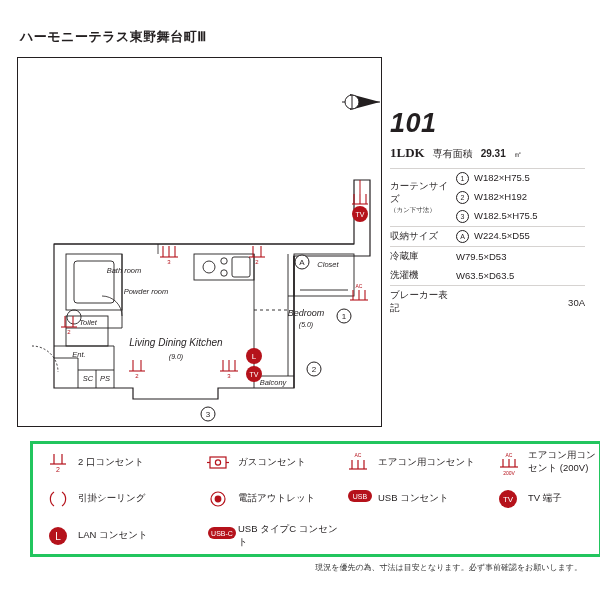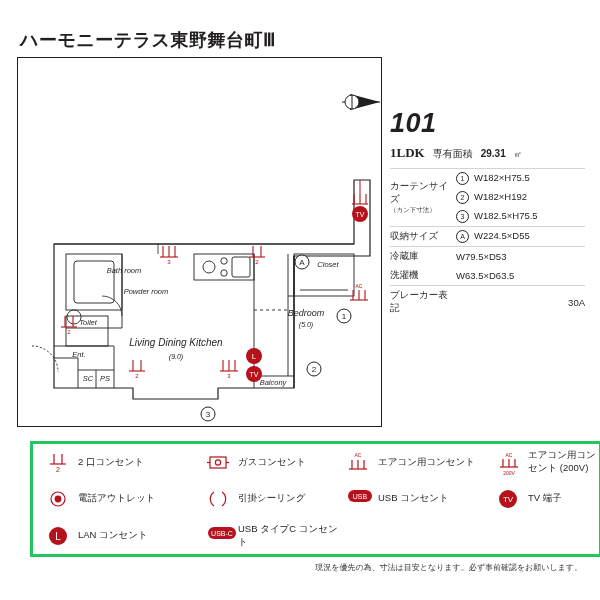--- a/index.html
+++ b/index.html
@@ -6,21 +6,21 @@
   body {
     width:600px; height:600px;
     background:#ffffff;
     font-family:"Liberation Sans", sans-serif;
     color:#231f20;
     position:relative;
     overflow:hidden;
   }
   .title {
     position:absolute; left:20px; top:28px;
-    font-size:18px; font-weight:bold; letter-spacing:0.5px;
+    font-size:13px; font-weight:bold; letter-spacing:0.5px;
   }
   
   .plan-frame {
     position:absolute; left:17px; top:57px;
     width:363px; height:368px;
     border:1px solid #231f20;
     background:#fff;
   }
   
   .compass { position:absolute; left:322px; top:30px; width:44px; height:32px; }
@@ -406,35 +406,35 @@
             <text x="12" y="24" font-size="5" text-anchor="middle" fill="#b5121b" font-family="Liberation Sans">200V</text>
           </svg>
       </span>
       <span>エアコン用コンセント (200V)</span>
     </div>
 
 
     <div class="lg-item">
       <span class="lg-ico">
         <svg width="22" height="22" viewBox="0 0 22 22">
+            <path d="M7 4 a7 8 0 0 0 0 14" fill="none" stroke="#b5121b" stroke-width="1.2"></path>
+            <path d="M15 4 a7 8 0 0 1 0 14" fill="none" stroke="#b5121b" stroke-width="1.2"></path>
+          </svg>
+      </span>
+      <span>引掛シーリング</span>
+    </div>
+
+    <div class="lg-item">
+      <span class="lg-ico">
+        <svg width="22" height="22" viewBox="0 0 22 22">
             <circle cx="11" cy="11" r="7" fill="none" stroke="#b5121b" stroke-width="1.2"></circle>
             <circle cx="11" cy="11" r="3.4" fill="#b5121b"></circle>
           </svg>
       </span>
       <span>電話アウトレット</span>
-    </div>
-
-    <div class="lg-item">
-      <span class="lg-ico">
-        <svg width="22" height="22" viewBox="0 0 22 22">
-            <path d="M7 4 a7 8 0 0 0 0 14" fill="none" stroke="#b5121b" stroke-width="1.2"></path>
-            <path d="M15 4 a7 8 0 0 1 0 14" fill="none" stroke="#b5121b" stroke-width="1.2"></path>
-          </svg>
-      </span>
-      <span>引掛シーリング</span>
     </div>
 
     <div class="lg-item">
       <span class="lg-ico">
         <svg width="26" height="16" viewBox="0 0 26 16">
             <rect x="1" y="2" width="24" height="12" rx="6" fill="#b5121b"></rect>
             <text x="13" y="11" font-size="7" text-anchor="middle" fill="#fff" font-family="Liberation Sans">USB</text>
           </svg>
       </span>
       <span>USB コンセント</span>

